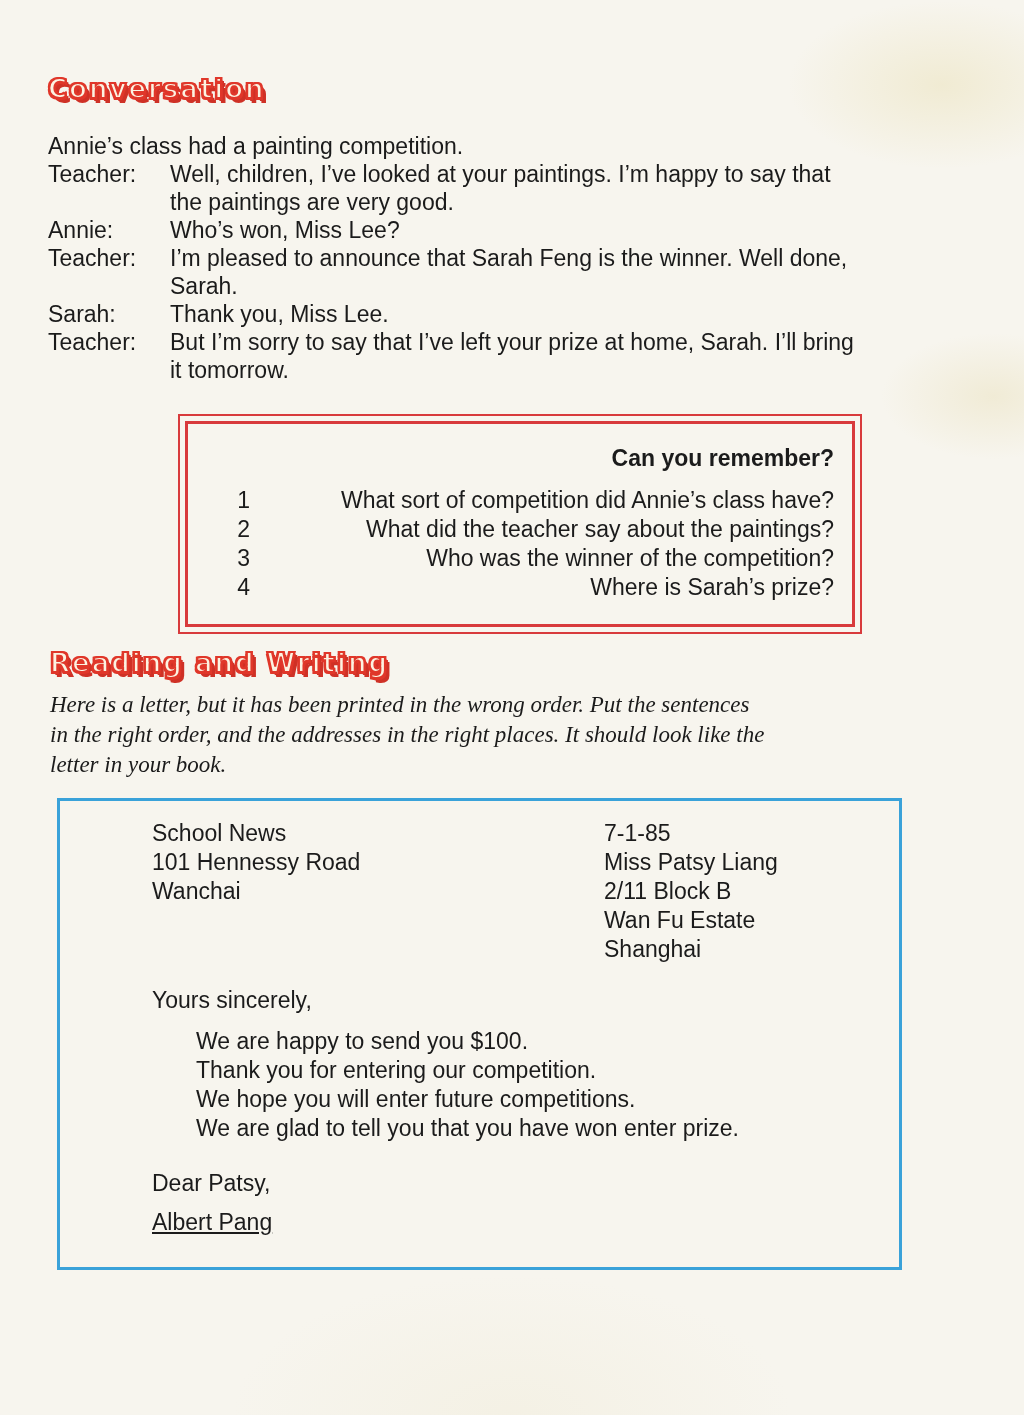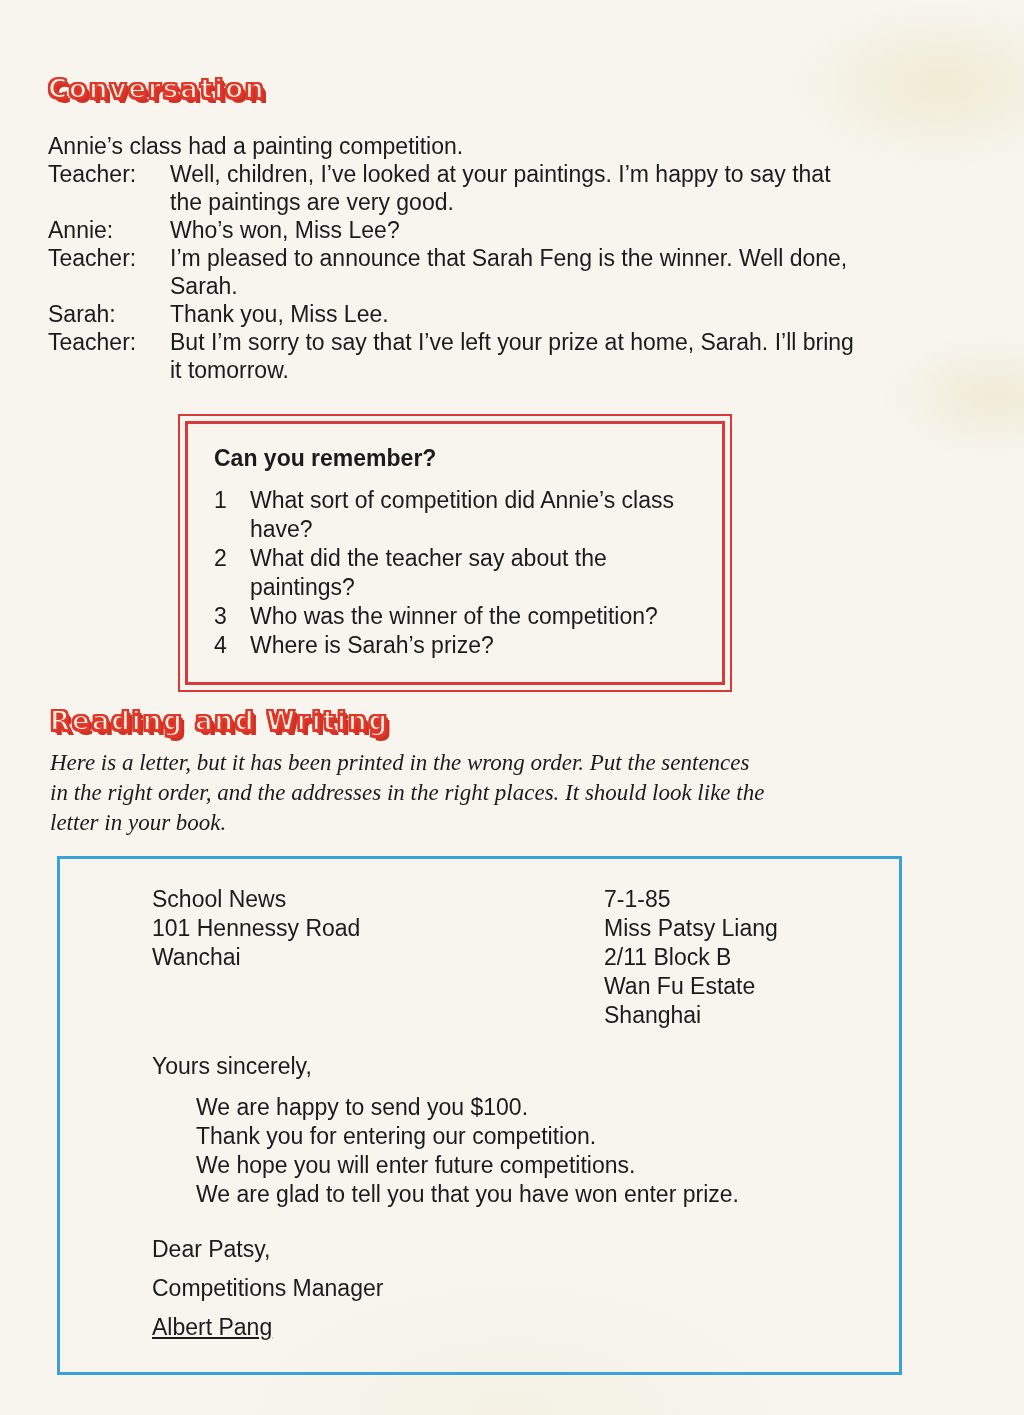--- a/index.html
+++ b/index.html
@@ -49,25 +49,26 @@
     display: grid;
     grid-template-columns: 122px auto;
     font-size: 23px;
     line-height: 28px;
   }
   .utter-line { white-space: nowrap; }
 
   
   .rbox-outer {
     margin: 30px 0 0 178px;
-    width: 554px;
+    width: 684px;
     box-sizing: border-box;
     border: 2px solid #d83a3c;
     padding: 5px;
     background: transparent;
+    text-align: right;
   }
   .rbox-inner {
     border: 3px solid #d83a3c;
     padding: 20px 18px 22px 26px;
   }
   .rbox-title {
     font-size: 23px;
     font-weight: bold;
     line-height: 28px;
   }
@@ -87,21 +88,21 @@
     line-height: 30px;
   }
   .instr-line { white-space: nowrap; font-family: Liberation Serif, serif; }
 
   
   .letter-box {
     margin: 18px 13px 0 57px;
     width: 845px;
     box-sizing: border-box;
     border: 3px solid #3aa2d9;
-    padding: 26px 30px 30px 92px;
+    padding: 18px 30px 30px 92px;
     font-size: 23px;
     line-height: 29px;
   }
   .addr-row { display: flex; }
   .addr-left { width: 452px; flex: none; }
   .closing { margin: 22px 0 0 0; }
   .sentences { margin: 12px 0 0 44px; }
   .salutation { margin: 26px 0 0 0; }
   .signoff-title { margin: 10px 0 0 0; }
   .signoff-name { margin: 10px 0 0 0; text-decoration: underline; }
@@ -207,19 +208,18 @@
       </div>
     </div>
     <p class="closing">Yours sincerely,</p>
     <div class="sentences">
       <div>We are happy to send you $100.</div>
       <div>Thank you for entering our competition.</div>
       <div>We hope you will enter future competitions.</div>
       <div>We are glad to tell you that you have won enter prize.</div>
     </div>
     <p class="salutation">Dear Patsy,</p>
-    <p class="signoff-title">Competitions Manager</p>
     <p class="signoff-name">Albert Pang</p>
   </div>
 
   <div class="page-number">93</div>
 
 </div>
 
 </body></html>

